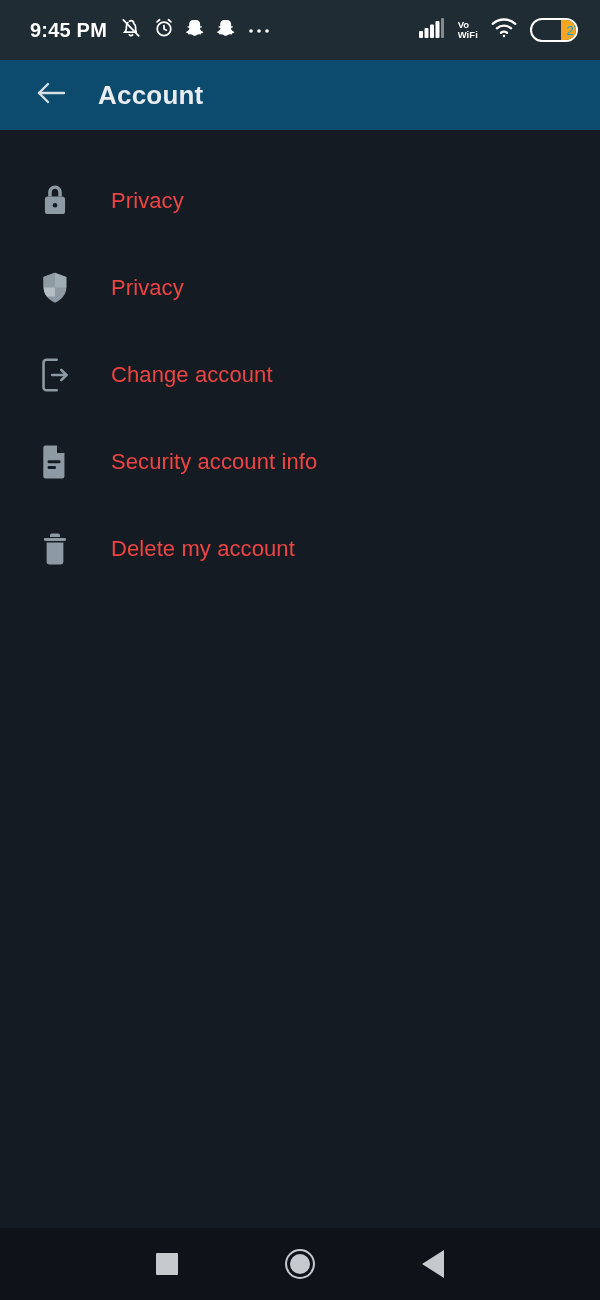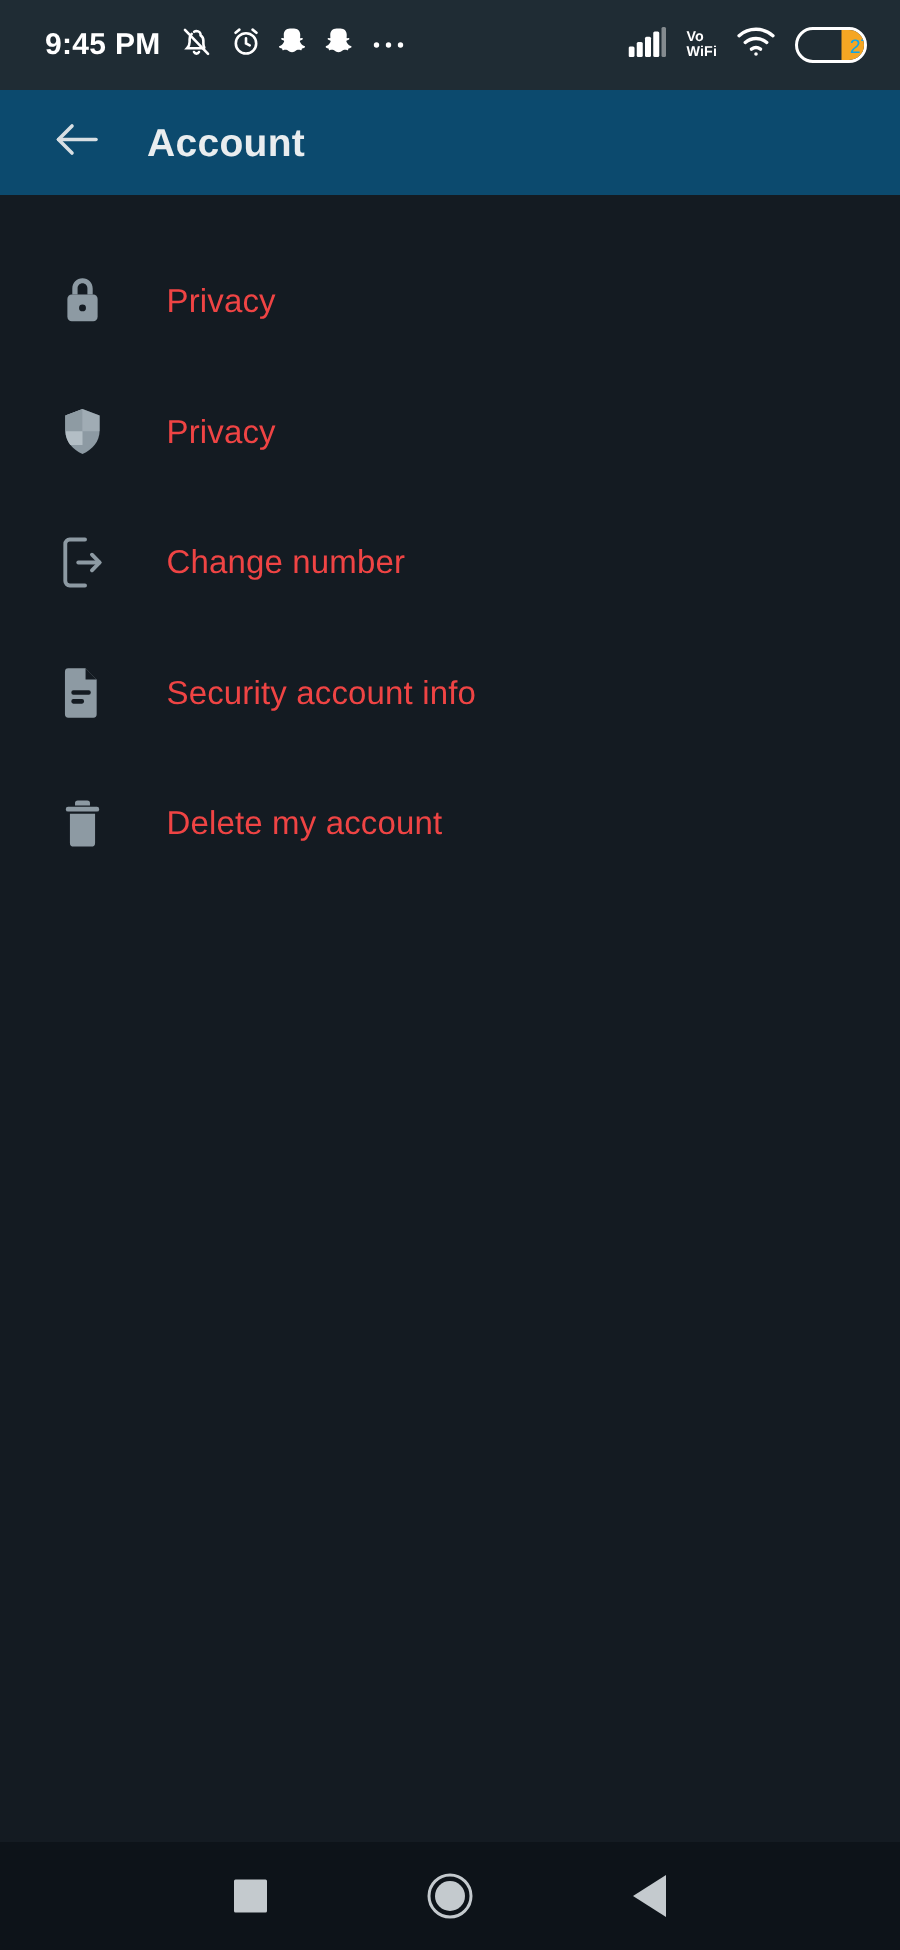--- a/index.html
+++ b/index.html
@@ -238,21 +238,21 @@
 
 
     <div class="row">
       <div class="row-icon">
         <svg width="30" height="36" viewBox="0 0 26 32" fill="none" stroke="#8d9aa3" stroke-width="2.3" stroke-linecap="round" stroke-linejoin="round">
           <path d="M14.5 2.4H5.4A2.6 2.6 0 0 0 2.8 5v22a2.6 2.6 0 0 0 2.6 2.6h9.1"></path>
           <line x1="10.5" y1="16" x2="23" y2="16"></line>
           <polyline points="18.6,11.4 23.2,16 18.6,20.6"></polyline>
         </svg>
       </div>
-      <div class="row-label">Change number</div>
+      <div class="row-label">Change account</div>
     </div>
 
     <div class="row">
       <div class="row-icon">
         <svg width="28" height="36" viewBox="0 0 24 32" fill="#8d9aa3">
           <path d="M3.6 1.4h10.2l6.6 6.6v20.6a2 2 0 0 1-2 2H3.6a2 2 0 0 1-2-2V3.4a2 2 0 0 1 2-2z"></path>
           <path d="M13.8 1.4 20.4 8h-6.6V1.4z" fill="#141b22"></path>
           <rect x="5.4" y="14.4" width="11.5" height="2.7" rx="1.2" fill="#141b22"></rect>
           <rect x="5.4" y="19.6" width="7.5" height="2.7" rx="1.2" fill="#141b22"></rect>
         </svg>

